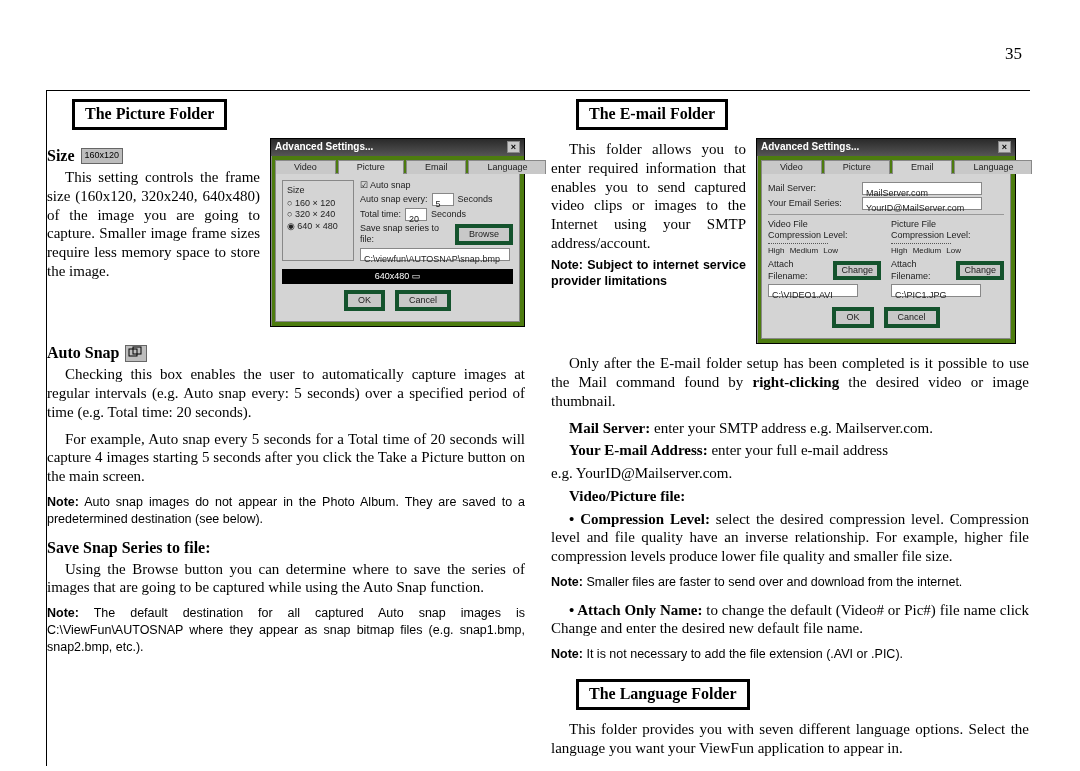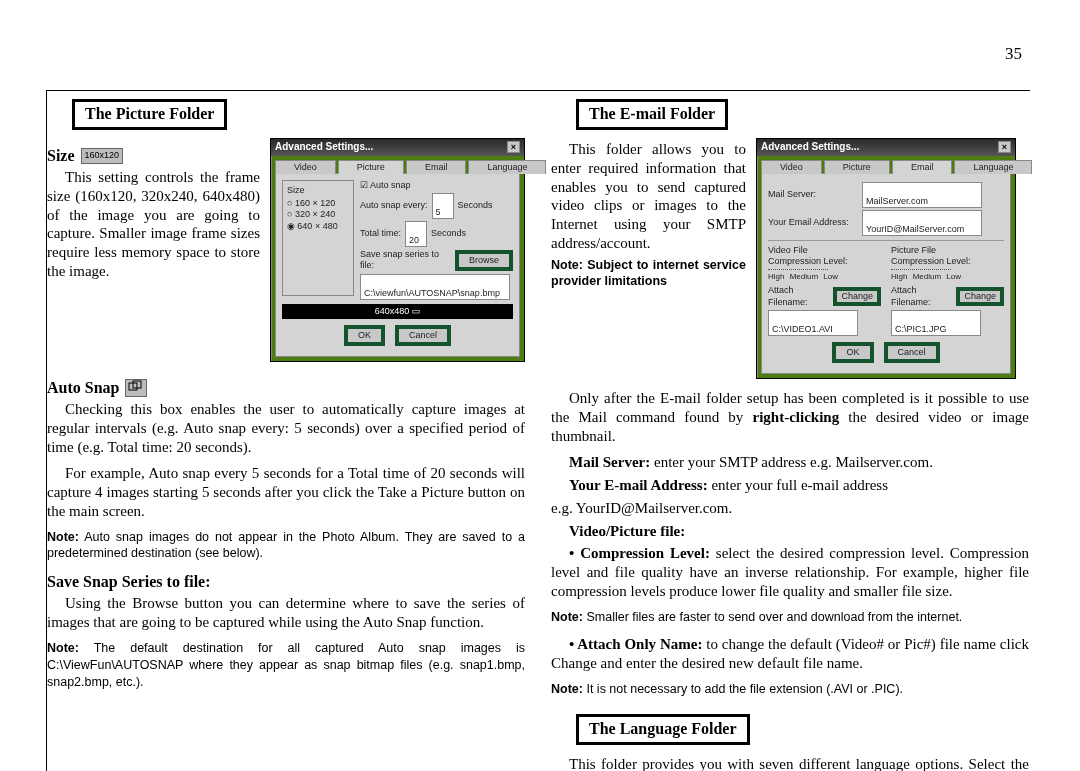--- a/index.html
+++ b/index.html
@@ -91,21 +91,21 @@
   .dialog .tab {
     background:#c8c8c8; border:1px solid #888; border-bottom:none;
     padding:1px 18px; font-size:9px; position:relative; top:1px;
   }
   .dialog .tab.active { background:#d4d4d4; }
   .dialog .pane {
     background:#d4d4d4; border:1px solid #888; margin:0 4px 4px 4px; padding:6px 6px 8px 6px;
   }
   .dialog .row { display:flex; align-items:center; gap:4px; margin:2px 0;}
   .dialog .field {
-    background:#fff; border:1px solid #888; padding:12px 3px; height:13px; line-height:13px;
+    background:#fff; border:1px solid #888; padding:4px 3px; height:13px; line-height:13px;
     font-size:9px; display:inline-block;
   }
   .dialog .btn {
     background:#c8c8c8; border:4px solid #14532d; padding:1px 10px; font-size:9px;
   }
   .dialog .btnrow { display:flex; gap:10px; justify-content:center; margin:6px 0 2px 0;}
   .dialog .group {
     border:1px solid #888; padding:4px; margin-bottom:4px;
   }
   .dialog .radio::before { content:"○ "; }
@@ -227,21 +227,21 @@
           <span class="tab">Picture</span>
           <span class="tab active">Email</span>
           <span class="tab">Language</span>
         </div>
         <div class="pane">
           <div class="row">
               <span style="width:90px;">Mail Server:</span>
               <span class="field" style="width:120px;">MailServer.com</span>
             </div>
           <div class="row">
-              <span style="width:90px;">Your Email Address:</span>
+              <span style="width:90px;">Your Email Series:</span>
               <span class="field" style="width:120px;">YourID@MailServer.com</span>
             </div>
           <div style="border-top:1px solid #999;margin:4px 0;"></div>
           <div style="display:flex;gap:10px;">
             <div style="flex:1;">
               <div>Video File</div>
               <div>Compression Level:</div>
               <div class="dotted"></div>
               <div class="sliderlbls">
                   <span>High</span>

